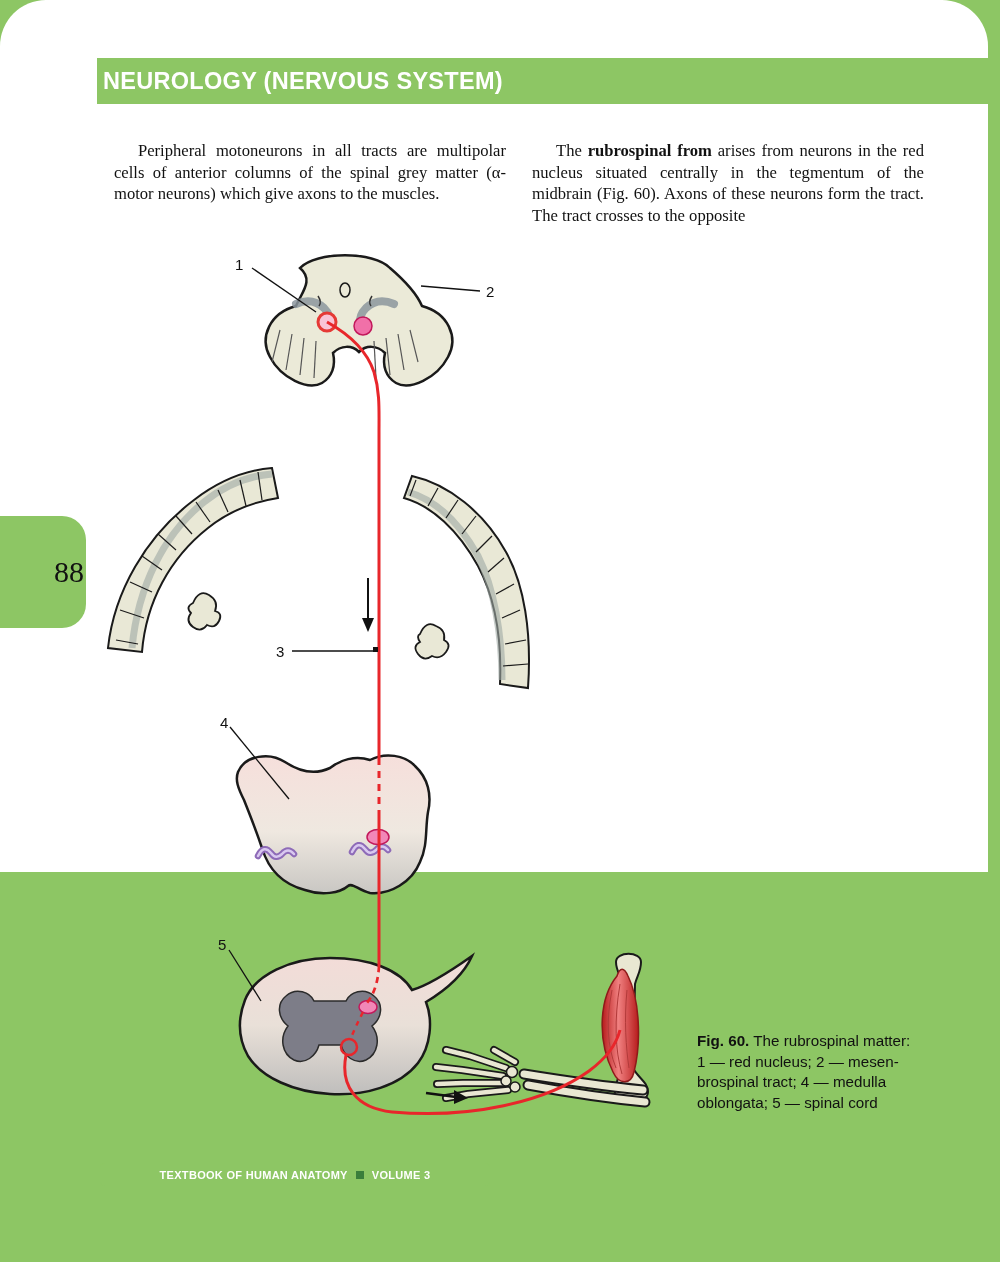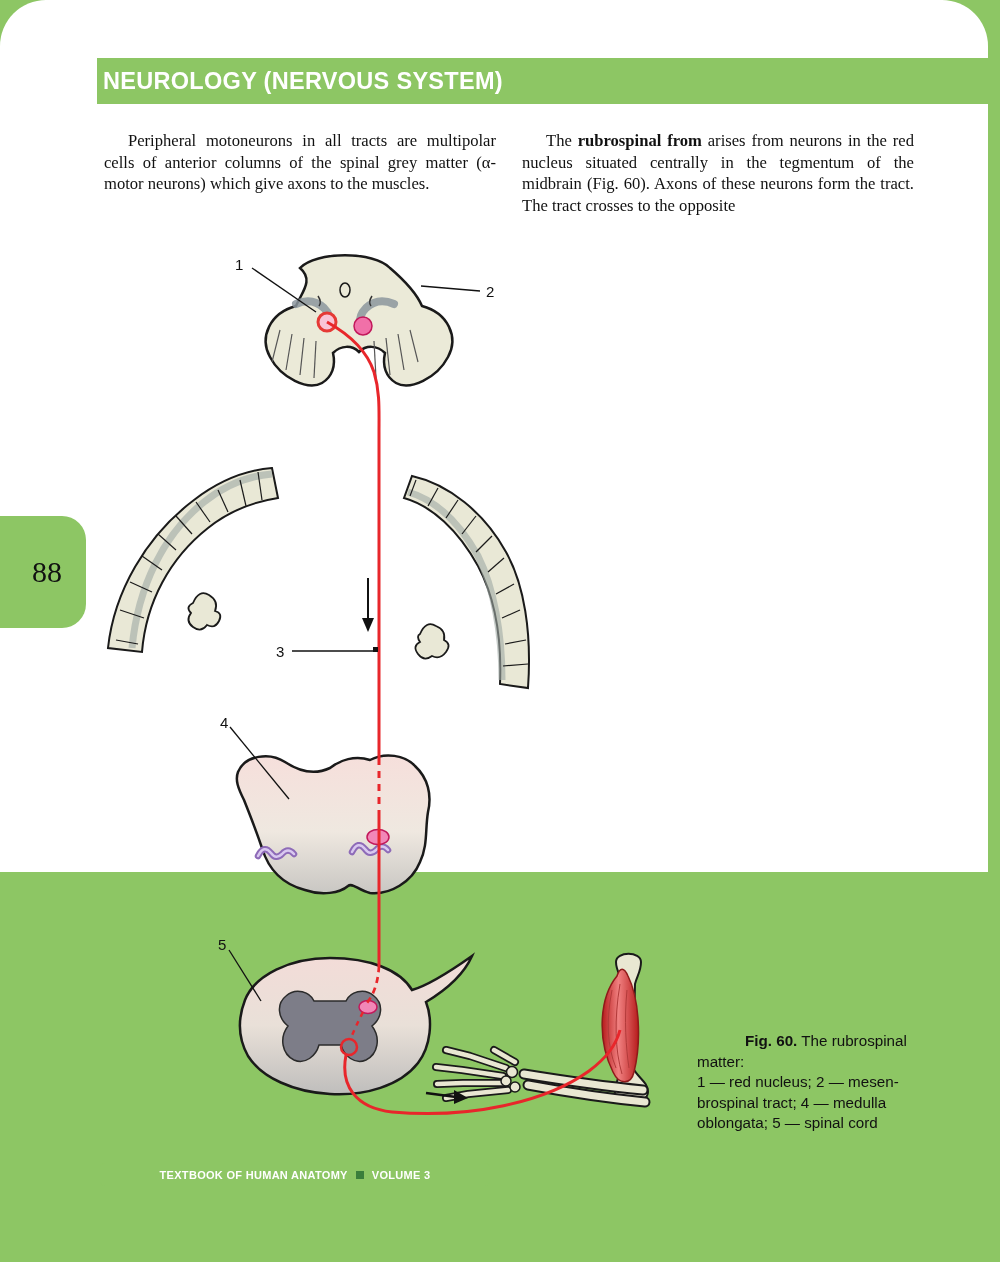--- a/index.html
+++ b/index.html
@@ -4,33 +4,33 @@
 <style>
   html,body{margin:0;padding:0;background:#8DC664;}
   .canvas{position:relative;width:1000px;height:1262px;background:#8DC664;overflow:hidden;
           font-family:"Liberation Serif",serif;}
   .page{position:absolute;left:0;top:0;width:988px;height:872px;background:#ffffff;
         border-radius:46px 46px 0 0;}
   .header-bar{position:absolute;left:97px;top:58px;width:903px;height:46px;background:#8DC664;
         display:flex;align-items:center;}
   .header-title{color:#fff;font-family:"Liberation Sans",sans-serif;font-weight:bold;
         font-size:23.5px;letter-spacing:.3px;padding-left:6px;}
-  .col{position:absolute;top:126px;width:392px;margin:4px;font-size:16.6px;line-height:21.6px;
+  .col{position:absolute;top:126px;width:392px;margin:14px;font-size:16.6px;line-height:21.6px;
         text-align:justify;text-indent:24px;color:#111;}
   .col-left{left:100px;}
   .col-right{left:518px;}
   .figure-svg{position:absolute;left:0;top:0;width:1000px;height:1262px;pointer-events:none;}
   .figure-svg text{font-family:"Liberation Sans",sans-serif;font-size:15px;fill:#111;}
   .page-tab{position:absolute;left:0;top:516px;width:86px;height:112px;background:#8DC664;
         border-radius:0 24px 24px 0;display:flex;align-items:center;justify-content:flex-end;
-        padding-right:24px;box-sizing:border-box;}
+        padding-right:2px;box-sizing:border-box;}
   .page-num{font-family:"Liberation Serif",serif;font-size:30px;color:#111;}
   .caption{position:absolute;left:697px;top:1031px;width:254px;
         font-family:"Liberation Sans",sans-serif;font-size:15.2px;line-height:20.5px;color:#111;}
-  .caption b{font-weight:bold;margin-left:48px;}
+  .caption b{font-weight:bold;}
   .footer-bar{position:absolute;left:100px;top:1163px;width:390px;height:23px;background:#8DC664;
         border-radius:5px;display:flex;align-items:center;justify-content:center;gap:8px;
         font-family:"Liberation Sans",sans-serif;font-weight:bold;font-size:11px;color:#fff;
         letter-spacing:.3px;}
   .sq{width:8px;height:8px;background:#3B7E3B;display:inline-block;}
 </style>
 </head>
 <body>
 
 <div class="canvas">

